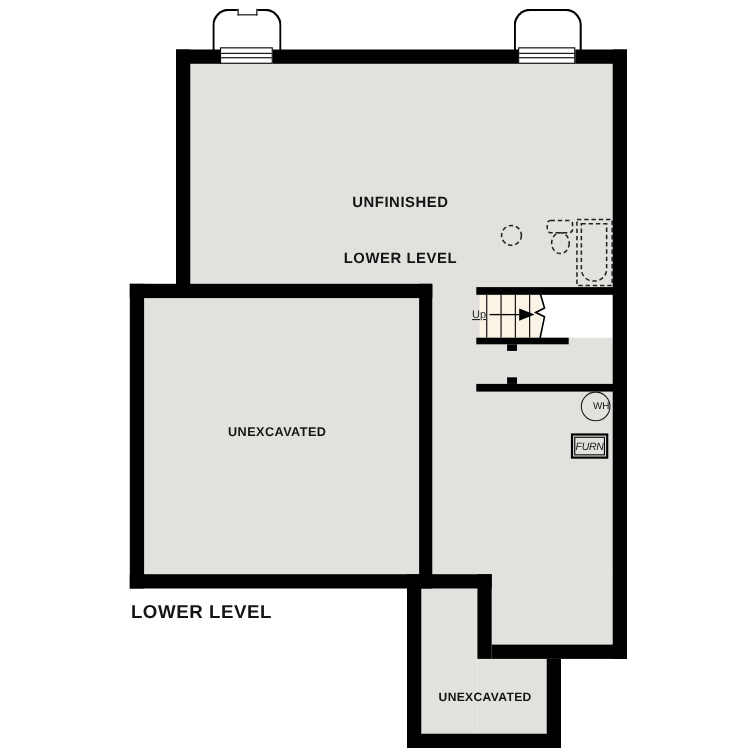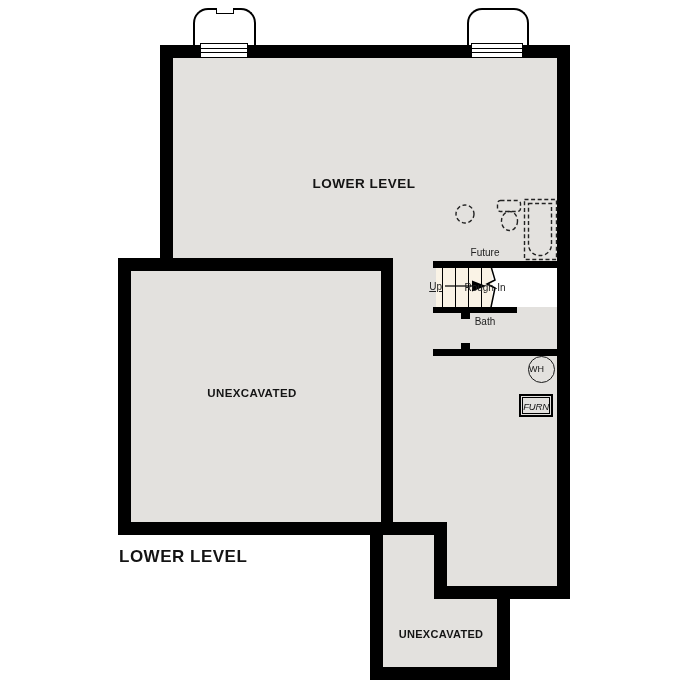--- a/index.html
+++ b/index.html
@@ -26,21 +26,21 @@
   .pane-line{position:absolute;left:0;right:0;height:1px;background:#000;}
   .lbl{position:absolute;white-space:pre;color:#141414;}
   .lbl-big{font-weight:bold;font-size:13.5px;line-height:17px;letter-spacing:.5px;text-align:center;}
   .lbl-unex{font-weight:bold;font-size:11.5px;letter-spacing:.4px;text-align:center;}
   .lbl-unex-sm{font-weight:bold;font-size:11px;letter-spacing:.3px;text-align:center;}
   .lbl-title{font-weight:bold;font-size:17px;letter-spacing:.5px;}
   .lbl-bath{font-size:10px;line-height:11.5px;text-align:center;color:#222;}
   .lbl-up{font-size:10px;text-align:right;color:#222;text-decoration:underline;}
   .wh{
     position:absolute;left:528px;top:356px;width:27px;height:27px;border:1.5px solid #1a1a1a;
-    border-radius:50%;box-sizing:border-box;text-align:left;font-size:9px;line-height:24px;
+    border-radius:50%;box-sizing:border-box;text-align:right;font-size:9px;line-height:24px;
     color:#141414;
   }
   .furn{
     position:absolute;left:519px;top:394px;width:34px;height:23px;border:2px solid #000;
     box-sizing:border-box;
     font-style:italic;
   }
   .furn-inner{
     position:absolute;inset:1px;border:1px solid #000;box-sizing:border-box;
     text-align:center;font-size:9.5px;line-height:17px;letter-spacing:-.2px;color:#141414;
@@ -114,25 +114,21 @@
   </svg>
 
   <div class="wh">
     <span>WH</span>
   </div>
   <div class="furn">
     <div class="furn-inner">FURN</div>
   </div>
 
   <div class="lbl lbl-big" style="left:264px;top:141px;width:200px;">
+    <div>UNFINISHED</div>
     <div>LOWER LEVEL</div>
   </div>
   <div class="lbl lbl-unex" style="left:152px;top:387px;width:200px;">UNEXCAVATED</div>
   <div class="lbl lbl-unex-sm" style="left:341px;top:628px;width:200px;">UNEXCAVATED</div>
   <div class="lbl lbl-title" style="left:119px;top:547px;">LOWER LEVEL</div>
-  <div class="lbl lbl-bath" style="left:445px;top:224px;width:80px;">
-    <div>Future</div>
-    <div>Rough-In</div>
-    <div>Bath</div>
-  </div>
   <div class="lbl lbl-up" style="left:416px;top:281px;width:26px;">Up</div>
 
 </div>
 
 </body></html>

